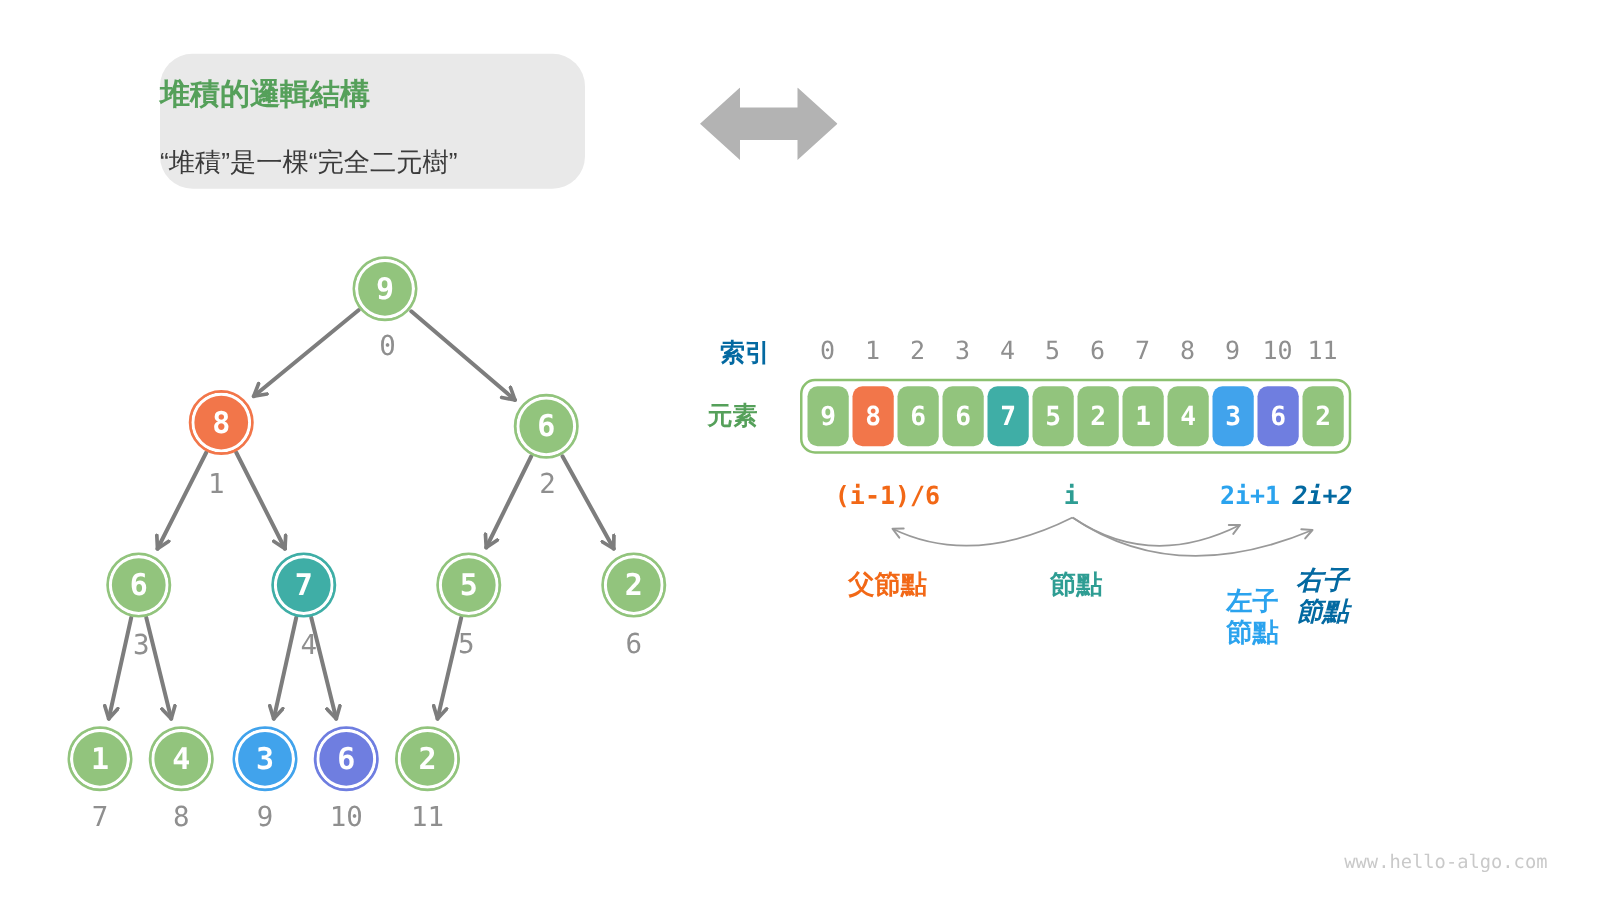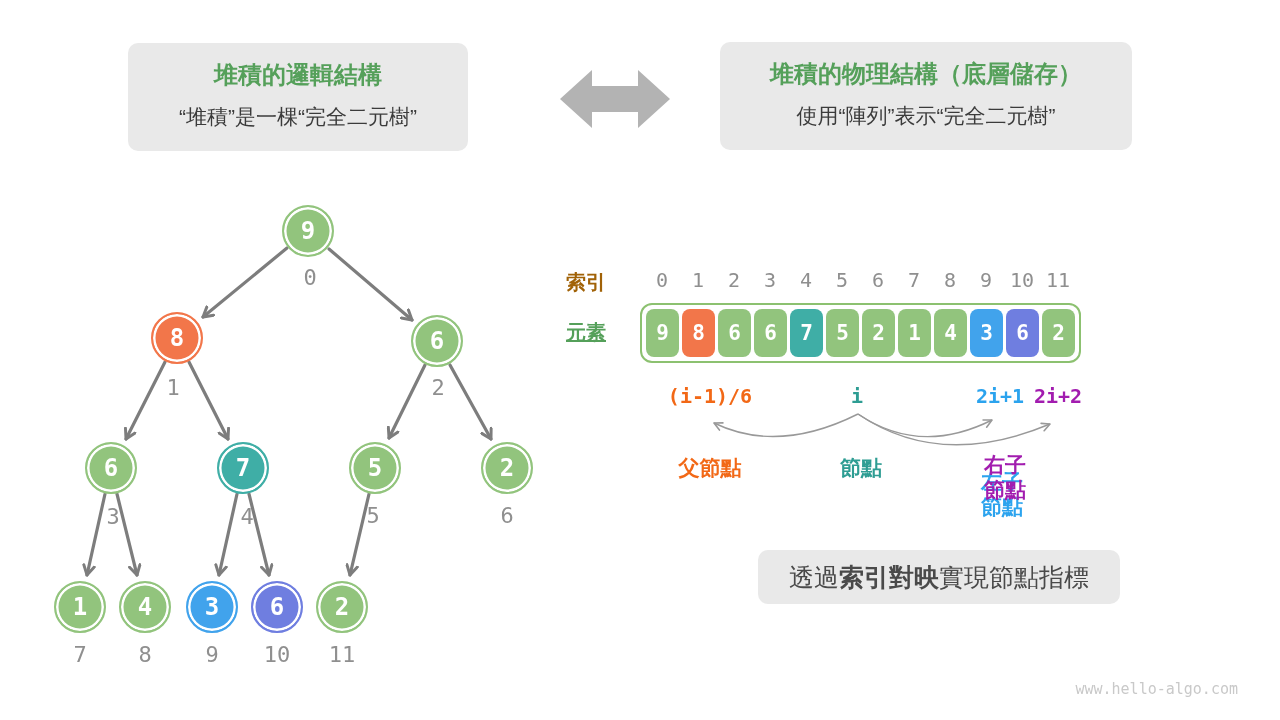--- a/index.html
+++ b/index.html
@@ -2,23 +2,23 @@
 <html><head>
 <meta charset="utf-8">
 <style>
   html,body{margin:0;padding:0;background:#fff;}
   .canvas{
     position:relative;width:1280px;height:720px;background:#ffffff;overflow:hidden;
     font-family:"Liberation Sans","DejaVu Sans",sans-serif;
   }
 
   
-  .info-box{position:absolute;background:#e9e9e9;border-radius:10px;text-align:center;}
+  .info-box{position:absolute;background:#e9e9e9;border-radius:26px;text-align:left;}
   .info-box .title{font-size:24px;font-weight:bold;color:#55a05a;margin-top:16px;}
-  .info-box .subtitle{font-size:21px;color:#3b3b3b;margin-top:12px;}
+  .info-box .subtitle{font-size:21px;color:#3b3b3b;margin-top:25px;}
   .box-left{left:128px;top:43px;width:340px;height:108px;}
   .box-right{left:720px;top:42px;width:412px;height:108px;}
   .dbl-arrow{position:absolute;left:560px;top:70px;}
 
   
   .edges{position:absolute;left:0;top:0;pointer-events:none;}
   .tnode{
     position:absolute;width:52px;height:52px;border-radius:50%;box-sizing:border-box;
     display:flex;align-items:center;justify-content:center;
     color:#fff;font-family:"DejaVu Sans Mono",monospace;font-size:24px;font-weight:bold;
@@ -29,21 +29,21 @@
   .c-teal{background:#3FAEA6;border:2px solid #3FAEA6;}
   .c-blue{background:#41A3EC;border:2px solid #41A3EC;}
   .c-indigo{background:#6F7EE0;border:2px solid #6F7EE0;}
   .tidx{
     position:absolute;width:48px;text-align:center;color:#8f8f8f;
     font-family:"DejaVu Sans Mono",monospace;font-size:22px;
   }
 
   
   .row-label{position:absolute;width:60px;text-align:center;font-size:20px;font-weight:bold;}
-  .lbl-gray{color:#a16207;}
+  .lbl-gray{color:#0369a1;text-align:right;}
   .lbl-green{color:#55a05a;}
   .aidx{
     position:absolute;width:36px;top:268px;text-align:center;color:#8f8f8f;
     font-family:"DejaVu Sans Mono",monospace;font-size:20px;
   }
   .arr{
     position:absolute;left:640px;top:303px;display:inline-flex;gap:3px;
     background:#ffffff;border:2px solid #8CC170;border-radius:12px;padding:4px;
   }
   .cell{
@@ -53,21 +53,21 @@
   .cell.c-green,.cell.c-orange,.cell.c-teal,.cell.c-blue,.cell.c-indigo{border:none;box-shadow:none;}
 
   
   .formula{
     position:absolute;top:384px;width:140px;text-align:center;
     font-family:"DejaVu Sans Mono",monospace;font-size:20px;font-weight:bold;
   }
   .f-orange{color:#F26816;}
   .f-teal{color:#2E9D93;}
   .f-blue{color:#2BA3EE;}
-  .f-royal{color:#a21caf;}
+  .f-royal{color:#0369a1;font-style:italic;}
   .rel{
     position:absolute;width:140px;text-align:center;font-size:21px;font-weight:bold;line-height:25px;
   }
 
   
   .caption{
     position:absolute;left:758px;top:550px;width:362px;height:54px;background:#e9e9e9;border-radius:10px;
     display:flex;align-items:center;justify-content:center;font-size:25px;color:#4a4a4a;
   }
   .caption .b{font-weight:bold;}
@@ -84,24 +84,20 @@
 
   <div class="info-box box-left">
     <div class="title">堆積的邏輯結構</div>
     <div class="subtitle">“堆積”是一棵“完全二元樹”</div>
   </div>
 
   <svg class="dbl-arrow" width="110" height="58" viewBox="0 0 110 58">
     <polygon points="0,29 32,0 32,16 78,16 78,0 110,29 78,58 78,42 32,42 32,58" fill="#b3b3b3"></polygon>
   </svg>
 
-  <div class="info-box box-right">
-    <div class="title">堆積的物理結構（底層儲存）</div>
-    <div class="subtitle">使用“陣列”表示“完全二元樹”</div>
-  </div>
 
   <svg class="edges" width="1280" height="720" viewBox="0 0 1280 720">
     <defs>
       <marker id="ah" viewBox="0 0 10 10" refX="8" refY="5" markerWidth="4.2" markerHeight="4.2" orient="auto">
         <path d="M1,1 L8,5 L1,9" fill="none" stroke="#7d7d7d" stroke-width="2.2" stroke-linecap="round" stroke-linejoin="round"></path>
       </marker>
       <marker id="cm" viewBox="0 0 12 12" markerUnits="userSpaceOnUse" refX="10" refY="6" markerWidth="12" markerHeight="12" orient="auto">
         <path d="M2,2 L10,6 L2,10" fill="none" stroke="#999999" stroke-width="1.6" stroke-linecap="round" stroke-linejoin="round"></path>
       </marker>
     </defs>
@@ -169,21 +165,21 @@
   <div class="tidx" style="left:223px;top:504px;">4</div>
   <div class="tidx" style="left:349px;top:503px;">5</div>
   <div class="tidx" style="left:483px;top:503px;">6</div>
   <div class="tidx" style="left:56px;top:642px;">7</div>
   <div class="tidx" style="left:121px;top:642px;">8</div>
   <div class="tidx" style="left:188px;top:642px;">9</div>
   <div class="tidx" style="left:253px;top:642px;">10</div>
   <div class="tidx" style="left:318px;top:642px;">11</div>
 
   <div class="row-label lbl-gray" style="left:556px;top:269px;">索引</div>
-  <div class="row-label lbl-green" style="left:556px;top:319px;text-decoration:underline;">元素</div>
+  <div class="row-label lbl-green" style="left:556px;top:319px;">元素</div>
 
   <div class="aidx" style="left:644px;">0</div>
   <div class="aidx" style="left:680px;">1</div>
   <div class="aidx" style="left:716px;">2</div>
   <div class="aidx" style="left:752px;">3</div>
   <div class="aidx" style="left:788px;">4</div>
   <div class="aidx" style="left:824px;">5</div>
   <div class="aidx" style="left:860px;">6</div>
   <div class="aidx" style="left:896px;">7</div>
   <div class="aidx" style="left:932px;">8</div>
@@ -210,26 +206,21 @@
   <div class="formula f-teal" style="left:787px;">i</div>
   <div class="formula f-blue" style="left:930px;">2i+1</div>
   <div class="formula f-royal" style="left:988px;">2i+2</div>
 
   <div class="rel f-orange" style="left:640px;top:455px;">父節點</div>
   <div class="rel f-teal" style="left:791px;top:455px;">節點</div>
   <div class="rel f-blue" style="left:932px;top:452px;margin-top:17px;">
     <div>左子</div>
     <div>節點</div>
   </div>
-  <div class="rel f-royal" style="left:935px;top:452px;">
+  <div class="rel f-royal" style="left:988px;top:452px;">
     <div>右子</div>
     <div>節點</div>
   </div>
 
-  <div class="caption">
-    <span>透過</span>
-      <span class="b">索引對映</span>
-      <span>實現節點指標</span>
-  </div>
 
   <div class="watermark">www.hello-algo.com</div>
 
 </div>
 
 </body></html>

